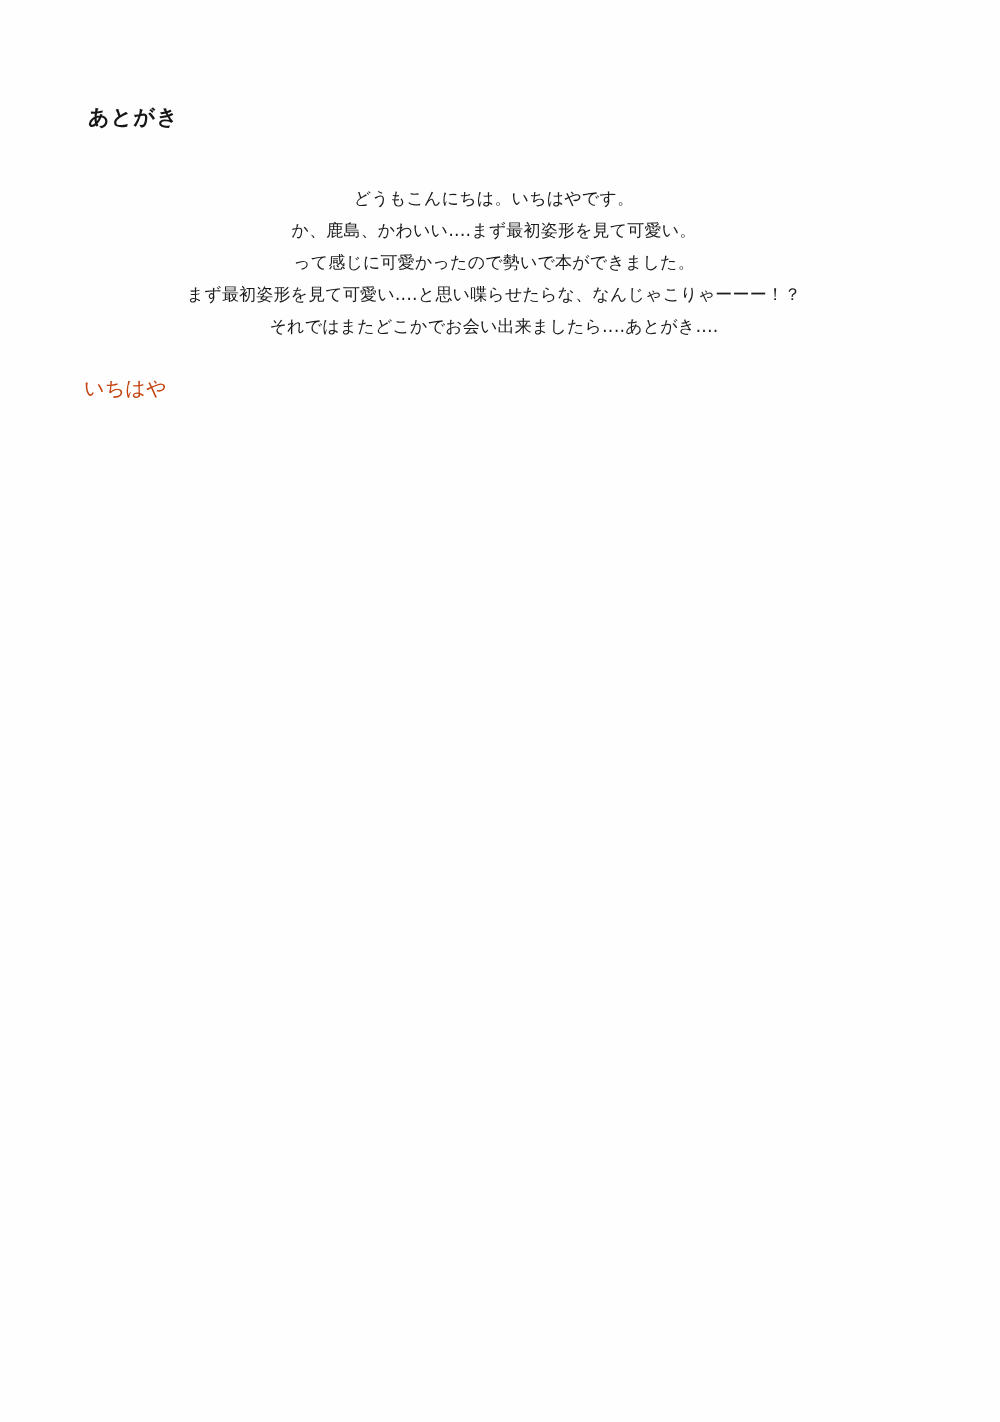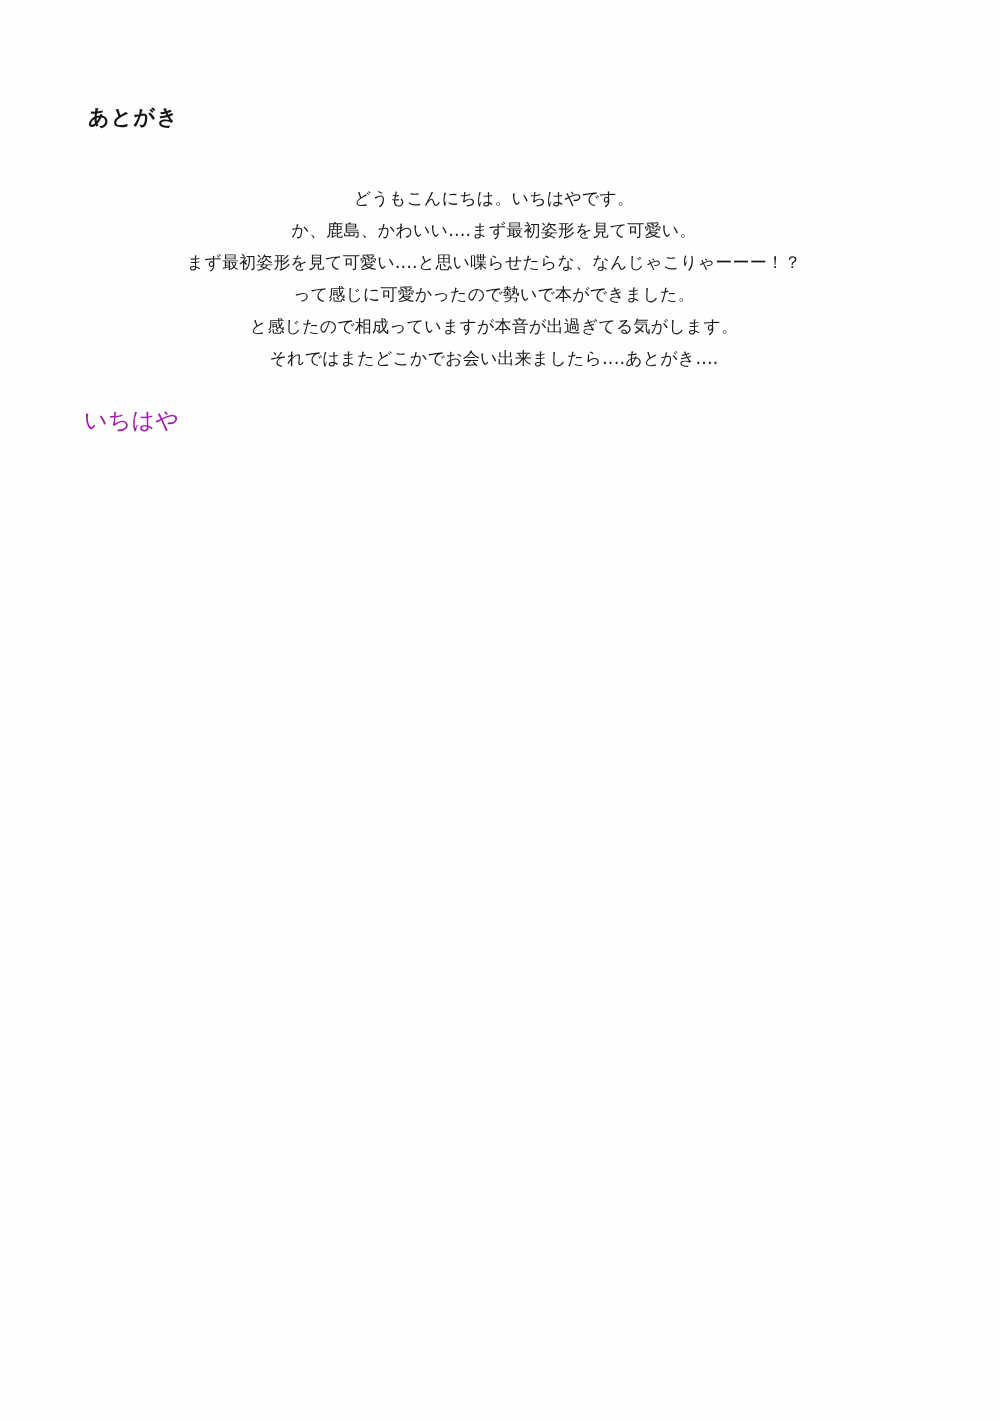--- a/index.html
+++ b/index.html
@@ -43,39 +43,38 @@
     letter-spacing: 0.01em;
     color: #1b1b1b;
     white-space: pre;
     font-weight: 500;
     text-align: center;
   }
   .signature-block {
     margin-top: 30px;
   }
   .signature {
-    font-size: 23px;
+    font-size: 20px;
     line-height: 32px;
     letter-spacing: 0.01em;
-    color: #a21caf;
+    color: #c2410c;
     font-weight: 500;
     white-space: pre;
   }
 </style>
 </head>
 <body>
 
 <div class="page">
   <div class="content">
     <h1 class="afterword-title">あとがき</h1>
     <div class="body-lines">
       <div class="body-line">どうもこんにちは。いちはやです。</div>
       <div class="body-line">か、鹿島、かわいい‥‥まず最初姿形を見て可愛い。</div>
+      <div class="body-line">って感じに可愛かったので勢いで本ができました。</div>
       <div class="body-line">まず最初姿形を見て可愛い‥‥と思い喋らせたらな、なんじゃこりゃーーー！？</div>
-      <div class="body-line">って感じに可愛かったので勢いで本ができました。</div>
-      <div class="body-line">と感じたので相成っていますが本音が出過ぎてる気がします。</div>
       <div class="body-line">それではまたどこかでお会い出来ましたら‥‥あとがき‥‥</div>
     </div>
     <div class="signature-block">
       <div class="signature">いちはや</div>
     </div>
   </div>
 </div>
 
 </body></html>

